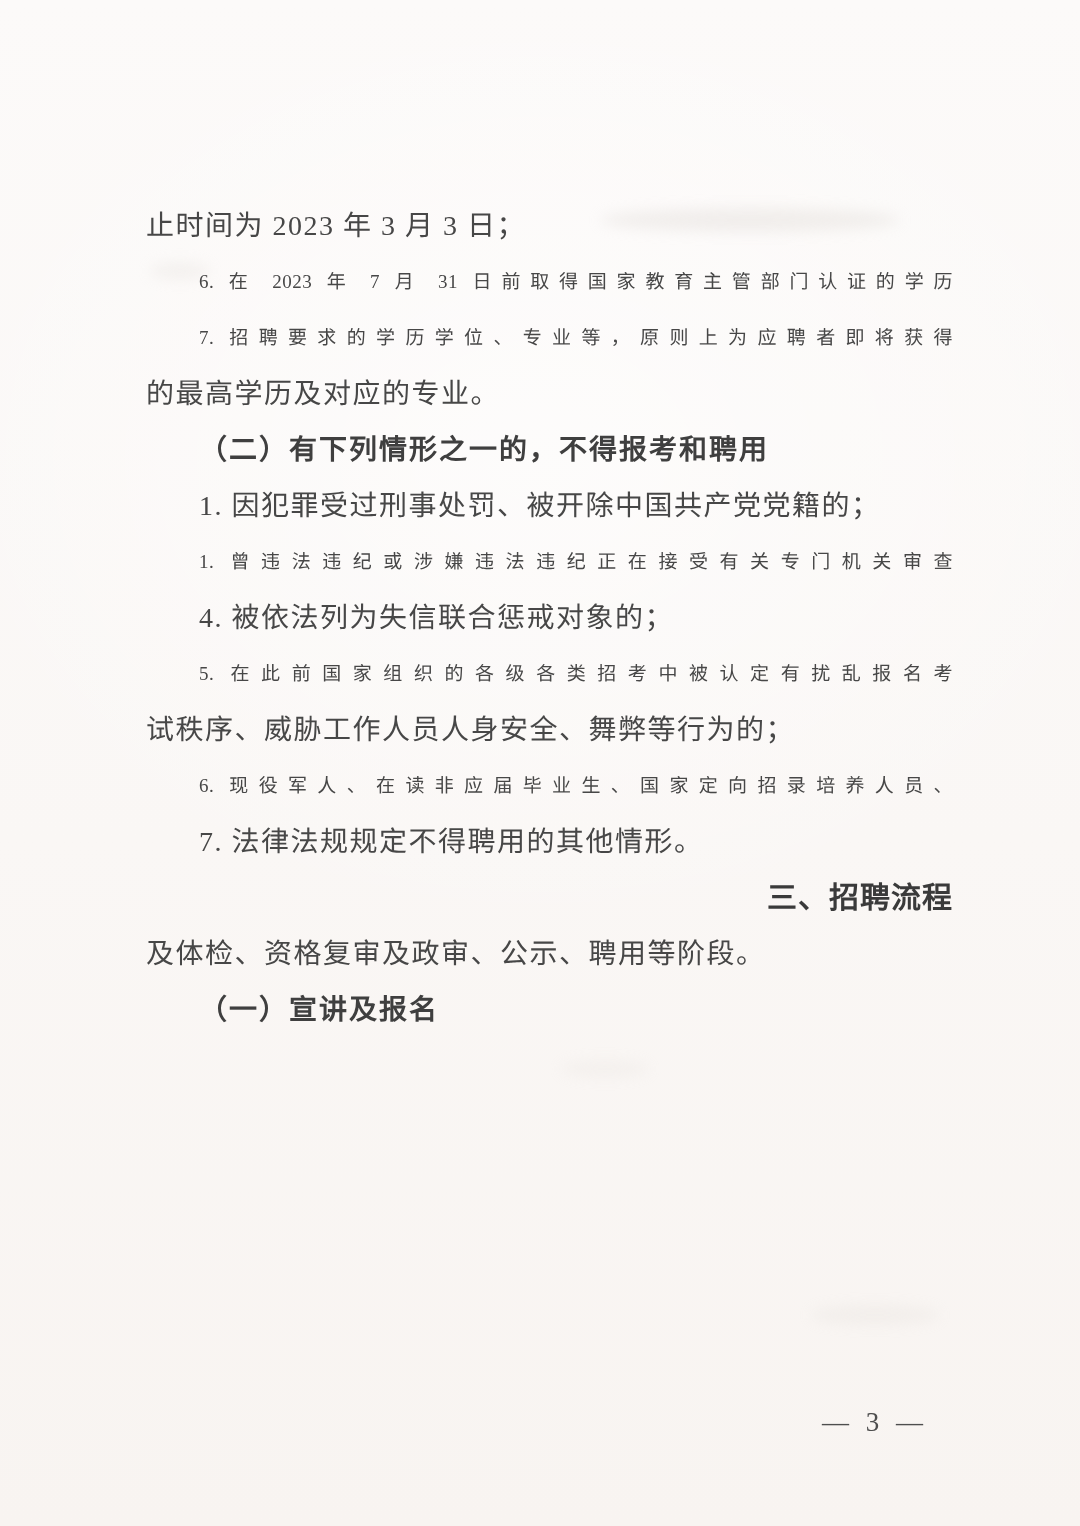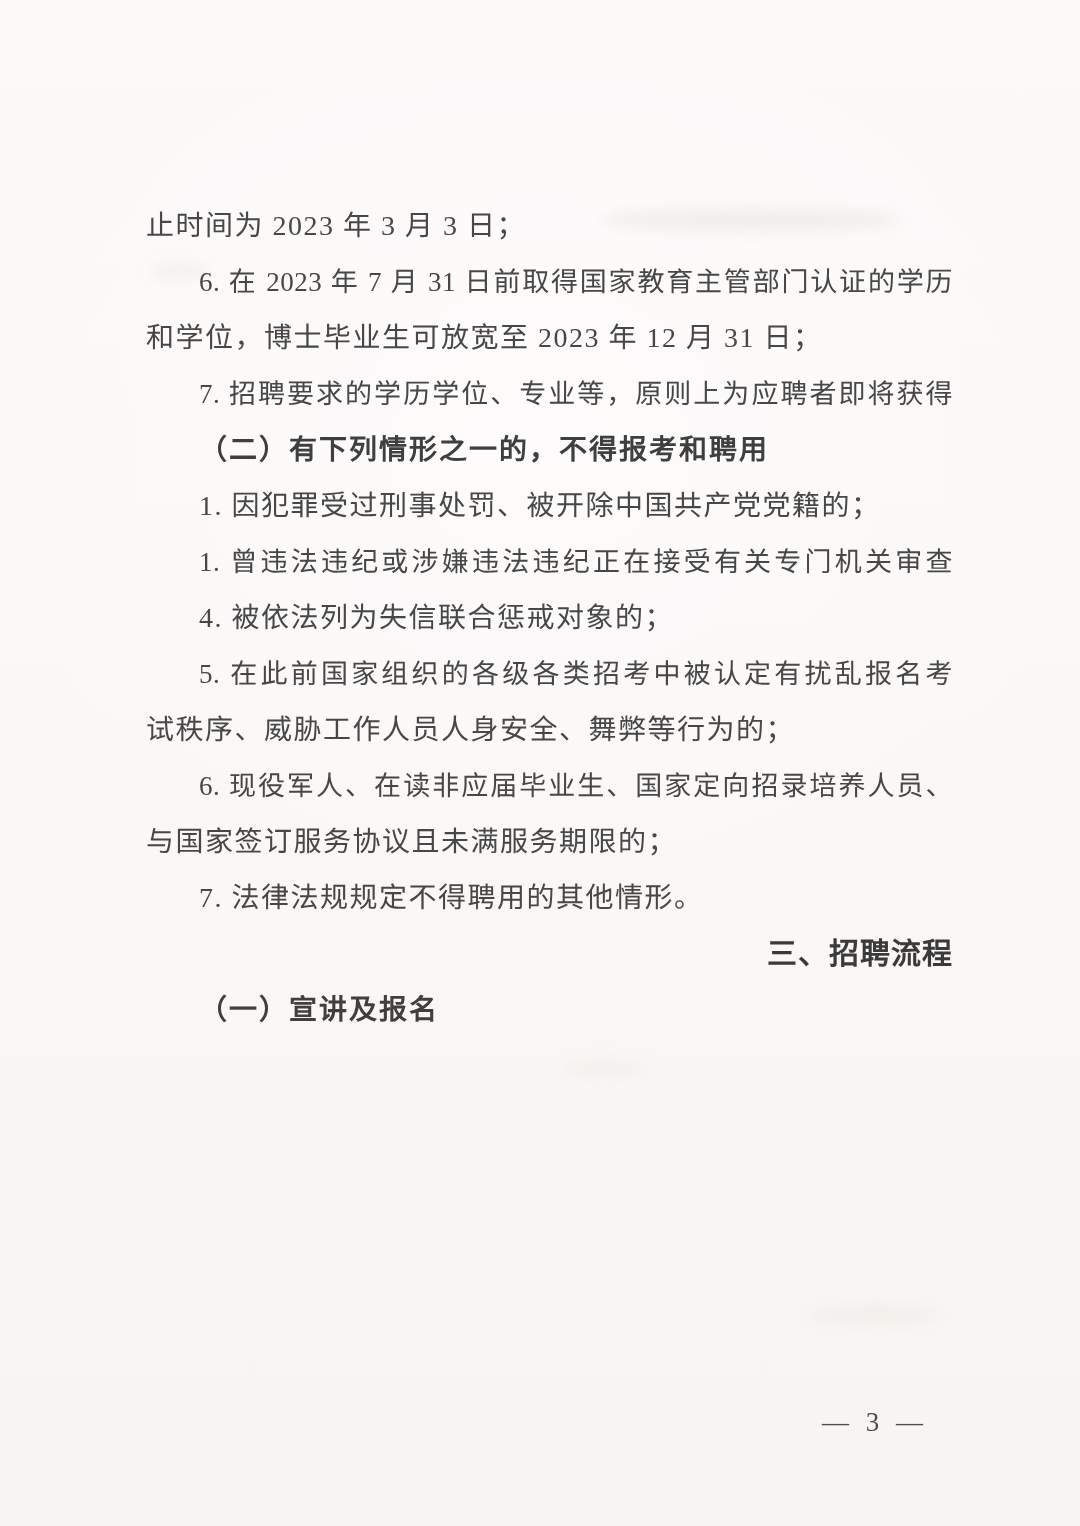--- a/index.html
+++ b/index.html
@@ -52,21 +52,21 @@
   }
   
   .ind { padding-left: 53px; }
   
   .full {
     white-space: normal;
     overflow: hidden;
     text-align: justify;
     text-align-last: justify;
     letter-spacing: 0.5px;
-    font-size: 27px;
+    font-size: 19px;
   }
   
   .kai {
     font-weight: 600;
     letter-spacing: 2px;
     color: #3f3f3f;
   }
   
   .hei {
     font-family: "Liberation Sans", "DejaVu Sans", sans-serif;
@@ -94,30 +94,30 @@
 <div class="page">
 
   <div class="smudge s1"></div>
   <div class="smudge s2"></div>
   <div class="smudge s3"></div>
   <div class="smudge s4"></div>
 
   <div class="content">
     <div class="ln">止时间为 2023 年 3 月 3 日；</div>
     <div class="ln ind full">6. 在 2023 年 7 月 31 日前取得国家教育主管部门认证的学历</div>
-    <div class="ln">和学位，博士毕业生可放宽至 2023 年 12 月 31 日；</div>
     <div class="ln ind full">7. 招聘要求的学历学位、专业等，原则上为应聘者即将获得</div>
+    <div class="ln">的最高学历及对应的专业。</div>
     <div class="ln ind kai">（二）有下列情形之一的，不得报考和聘用</div>
     <div class="ln ind">1. 因犯罪受过刑事处罚、被开除中国共产党党籍的；</div>
     <div class="ln ind full">1. 曾违法违纪或涉嫌违法违纪正在接受有关专门机关审查</div>
     <div class="ln ind">4. 被依法列为失信联合惩戒对象的；</div>
     <div class="ln ind full">5. 在此前国家组织的各级各类招考中被认定有扰乱报名考</div>
     <div class="ln">试秩序、威胁工作人员人身安全、舞弊等行为的；</div>
     <div class="ln ind full">6. 现役军人、在读非应届毕业生、国家定向招录培养人员、</div>
-    <div class="ln">与国家签订服务协议且未满服务期限的；</div>
     <div class="ln ind">7. 法律法规规定不得聘用的其他情形。</div>
     <div class="ln ind hei">三、招聘流程</div>
+    <div class="ln">及体检、资格复审及政审、公示、聘用等阶段。</div>
     <div class="ln ind kai">（一）宣讲及报名</div>
   </div>
 
   <div class="pagenum">— 3 —</div>
 
 </div>
 
 </body></html>

